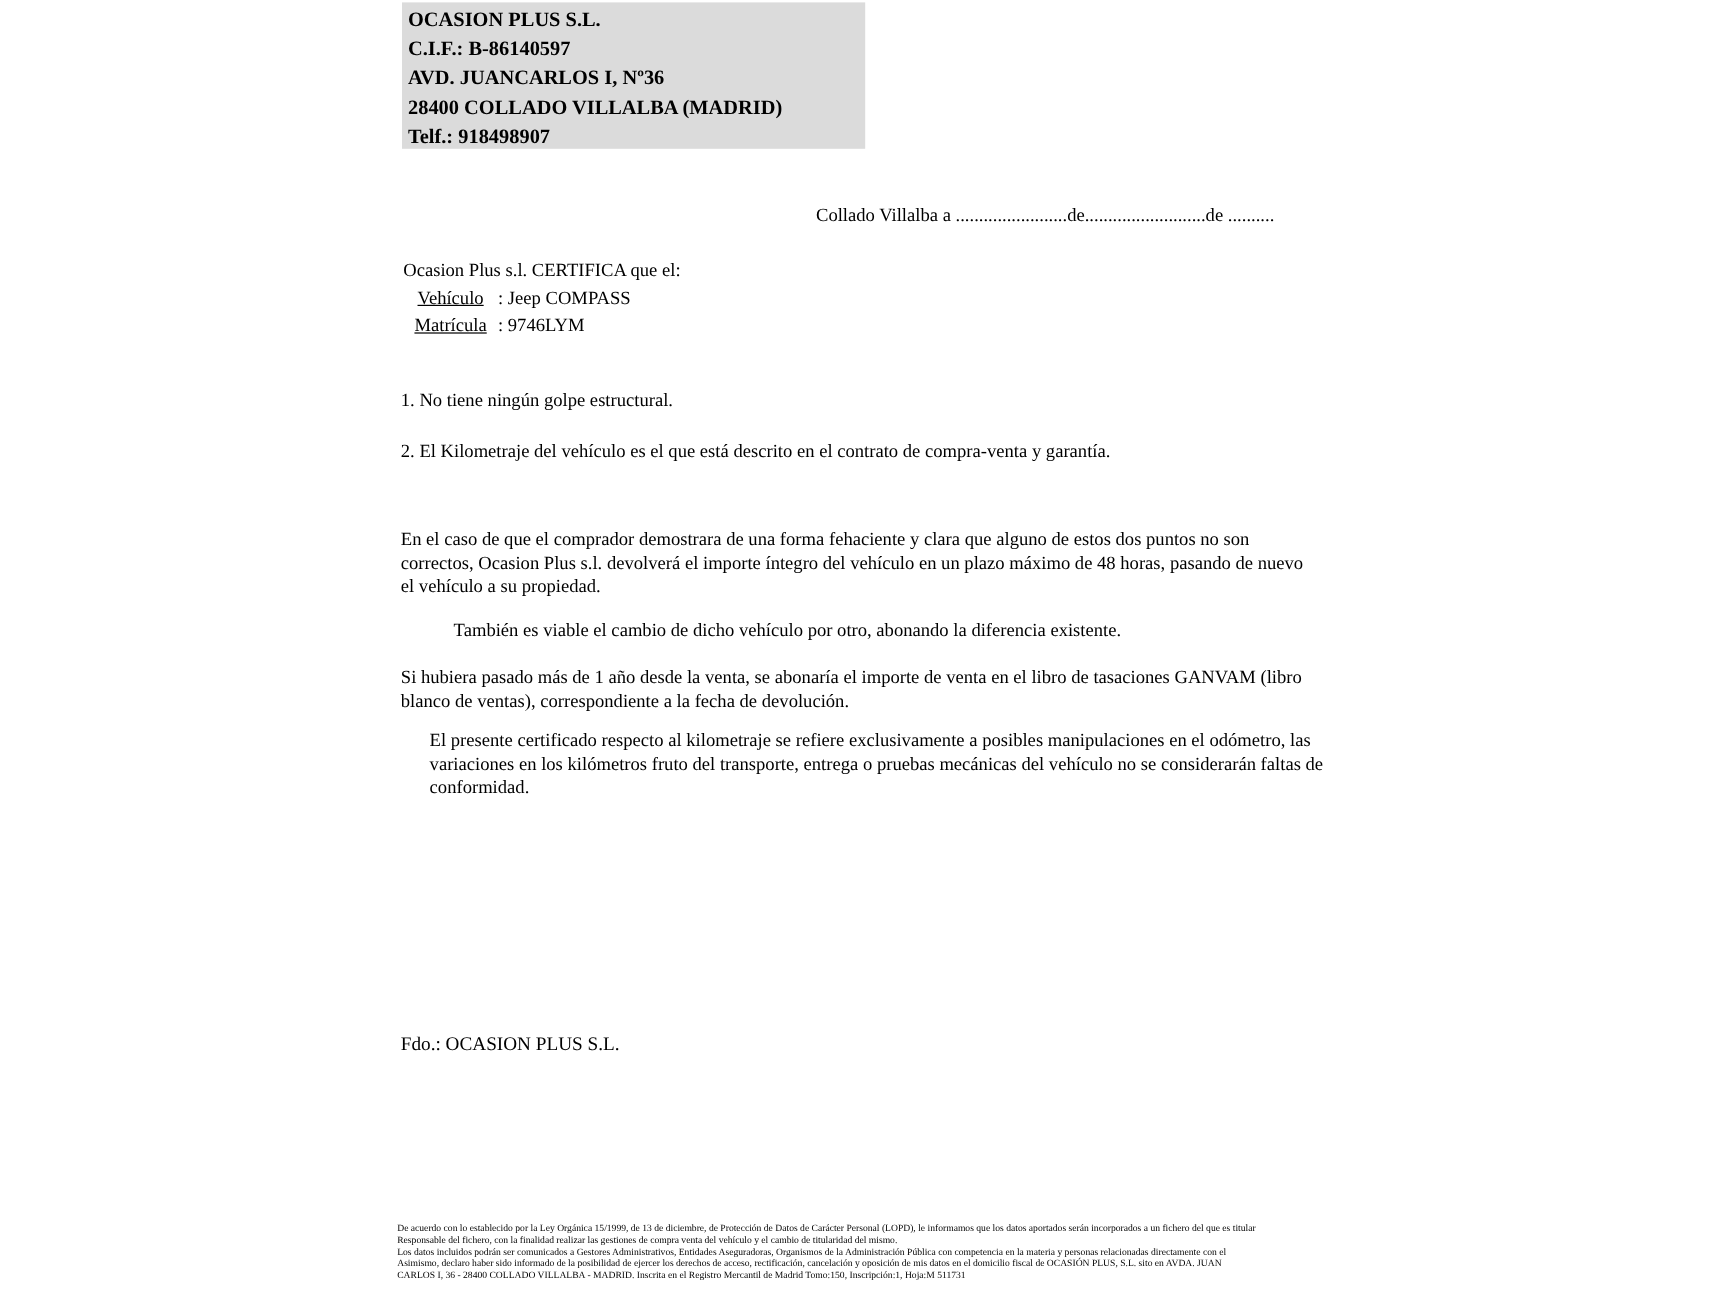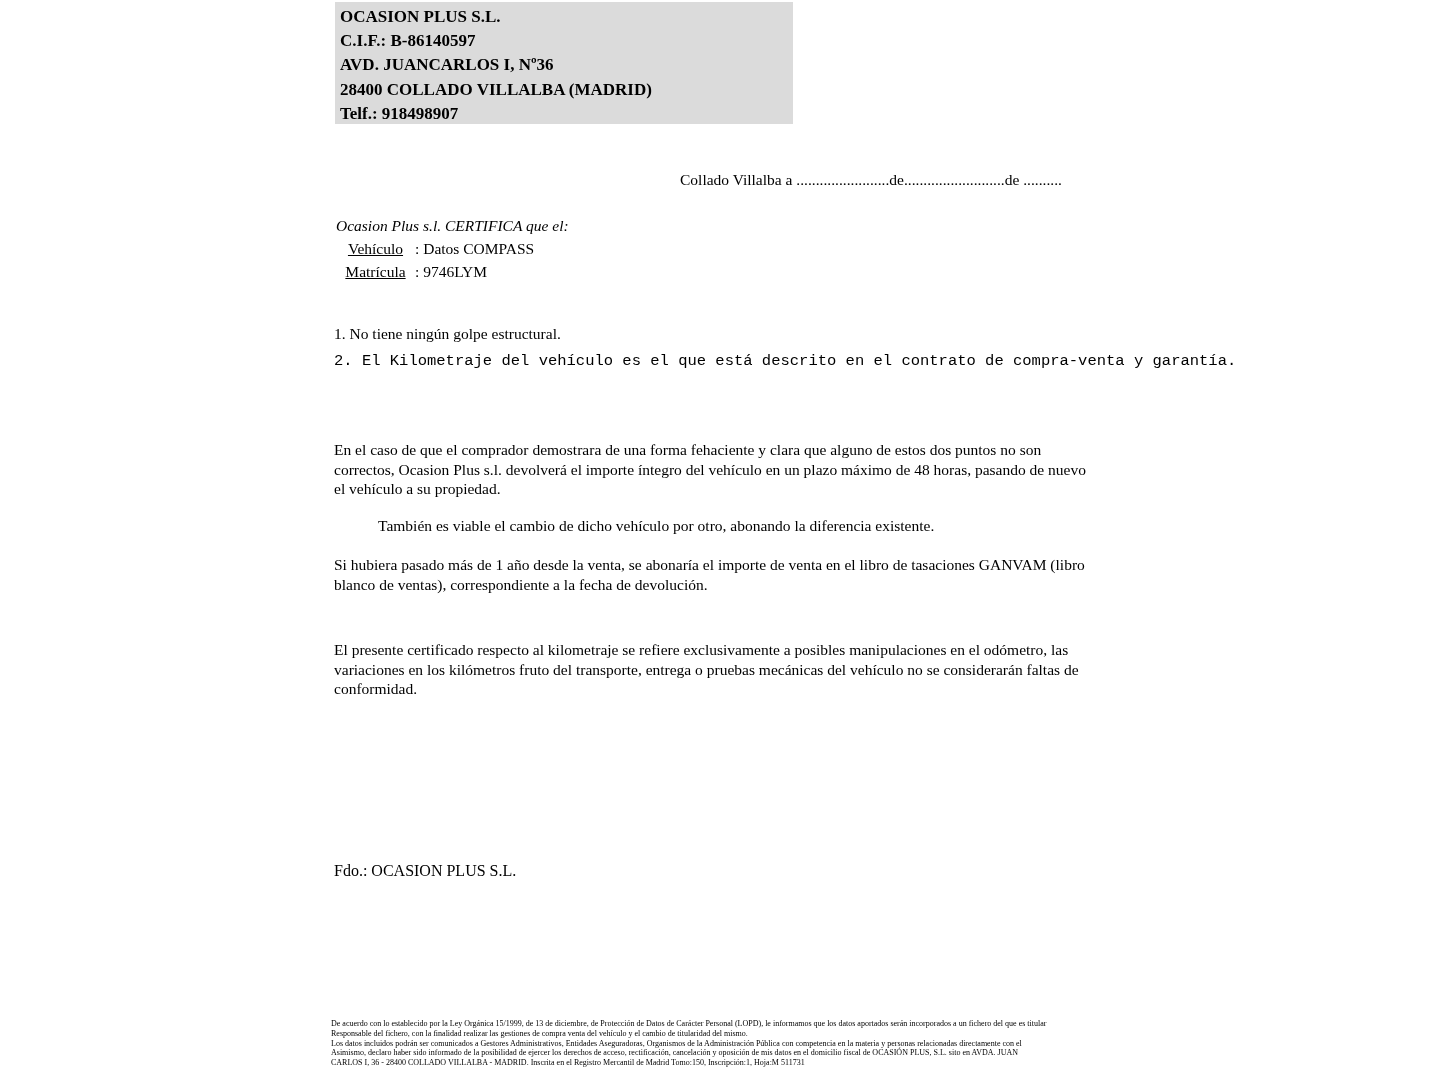--- a/index.html
+++ b/index.html
@@ -17,21 +17,21 @@
   }
   .page {
     position: absolute;
     inset: 0;
     background: #ffffff;
   }
   .header-box {
     position: absolute;
     left: 335px;
     top: 2px;
-    width: 458px;
+    width: 386px;
     height: 122px;
     background: #dbdbdb;
     padding: 3px 0 16px 5px;
     box-sizing: border-box;
   }
   .header-box .hline {
     font-weight: bold;
     font-size: 17px;
     line-height: 24.2px;
     white-space: nowrap;
@@ -42,21 +42,20 @@
     top: 171px;
     font-size: 15.5px;
     white-space: nowrap;
   }
   .intro {
     position: absolute;
     left: 336px;
     top: 217px;
     font-size: 15.5px;
     white-space: nowrap;
-    font-style: italic;
   }
   .field-row {
     position: absolute;
     left: 336px;
     font-size: 15.5px;
     white-space: nowrap;
   }
   .field-row .flabel {
     display: inline-block;
     width: 79px;
@@ -65,33 +64,33 @@
   }
   .field-row.row-0 { top: 240px; }
   .field-row.row-1 { top: 263px; }
   .item {
     position: absolute;
     left: 334px;
     font-size: 15.5px;
     white-space: nowrap;
   }
   .item.item-0 { top: 325px; }
-  .item.item-1 { top: 352px; font-family: Liberation Mono, monospace; }
+  .item.item-1 { top: 368px; }
   .para {
     position: absolute;
     left: 334px;
     width: 762px;
     font-size: 15.5px;
     line-height: 19.5px;
     font-family: Liberation Serif, serif;
   }
   .para.para-0 { top: 440px; }
   .para.para-1 { top: 516px; margin-left: 44px; }
   .para.para-2 { top: 555px; }
-  .para.para-3 { top: 640px; }
+  .para.para-3 { top: 608px; margin-left: 24px; }
   .signature {
     position: absolute;
     left: 334px;
     top: 862px;
     font-size: 16px;
     white-space: nowrap;
   }
   .fine-print {
     position: absolute;
     left: 331px;
@@ -115,21 +114,21 @@
     <div class="hline">AVD. JUANCARLOS I, Nº36</div>
     <div class="hline">28400 COLLADO VILLALBA (MADRID)</div>
     <div class="hline">Telf.: 918498907</div>
   </div>
 
   <div class="date-line">Collado Villalba a ........................de..........................de ..........</div>
 
   <div class="intro">Ocasion Plus s.l. CERTIFICA que el:</div>
 
   <div class="field-row row-0">
-    <span class="flabel">Vehículo</span><span class="fvalue">: Datos COMPASS</span>
+    <span class="flabel">Vehículo</span><span class="fvalue">: Jeep COMPASS</span>
   </div>
   <div class="field-row row-1">
     <span class="flabel">Matrícula</span><span class="fvalue">: 9746LYM</span>
   </div>
 
   <div class="item item-0">1. No tiene ningún golpe estructural.</div>
   <div class="item item-1">2. El Kilometraje del vehículo es el que está descrito en el contrato de compra-venta y garantía.</div>
 
   <div class="para para-0">En el caso de que el comprador demostrara de una forma fehaciente y clara que alguno de estos dos puntos no son correctos, Ocasion Plus s.l. devolverá el importe íntegro del vehículo en un plazo máximo de 48 horas, pasando de nuevo el vehículo a su propiedad.</div>
   <div class="para para-1">También es viable el cambio de dicho vehículo por otro, abonando la diferencia existente.</div>

